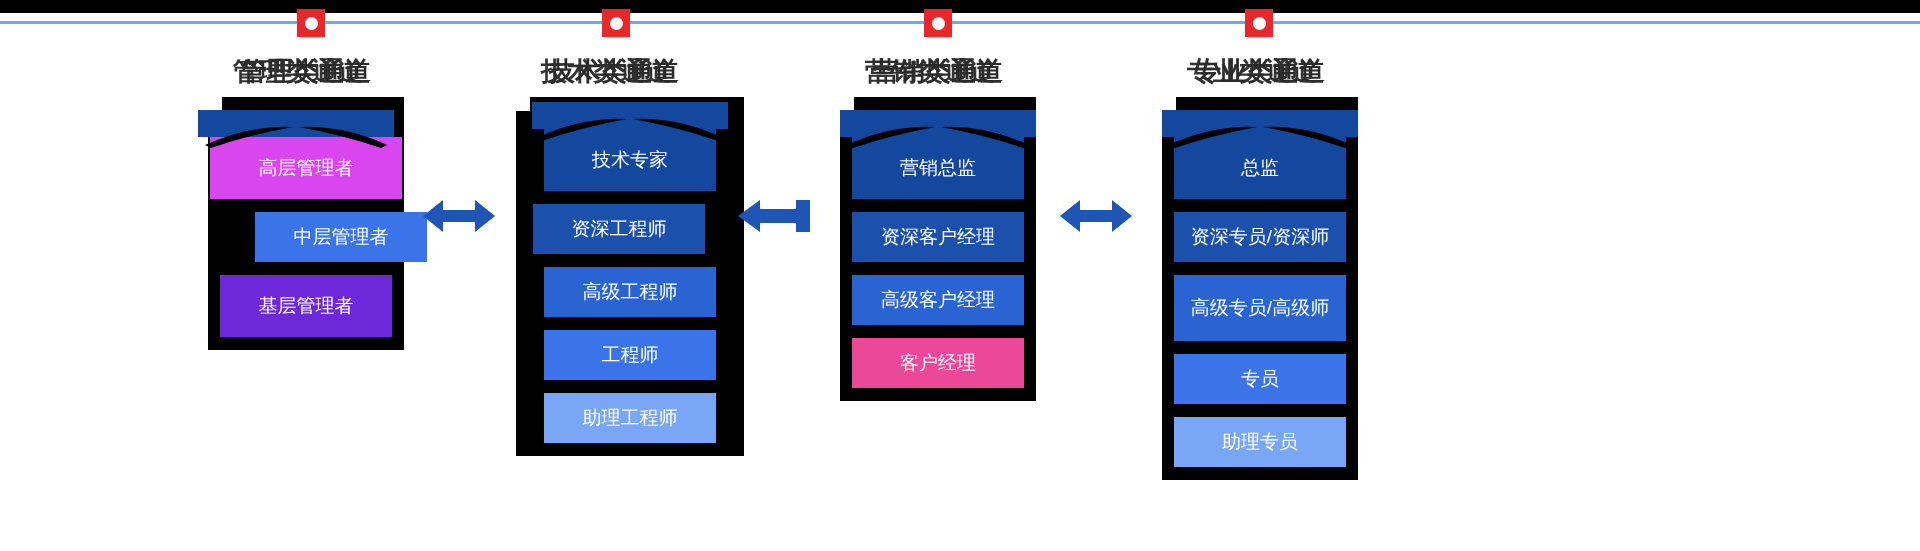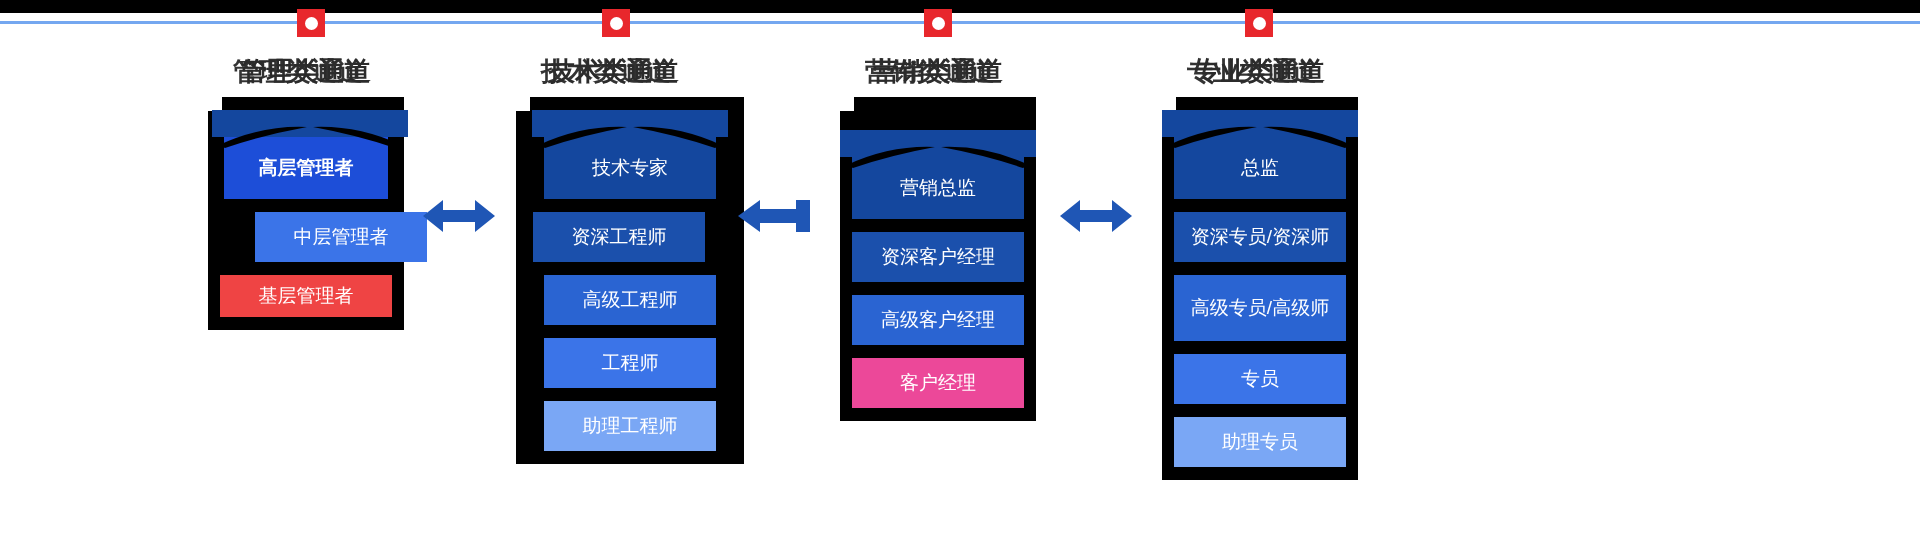--- a/index.html
+++ b/index.html
@@ -113,39 +113,39 @@
     <div class="pin-marker" style="left: 1245px; background: rgb(232, 39, 44);">
       <div class="pin-dot"></div>
     </div>
   </div>
 
 <div id="columns-layer">
     <div class="column" style="left: 208px; width: 196px;">
       <div class="col-title">管理类通道</div>
       <div class="ladder" style="background: rgb(0, 0, 0); width: 196px; padding-top: 40px; padding-bottom: 13px;">
         <div class="ladder-notch"></div>
-        <div class="rung hero" style="width: 164px; height: 62px; background: #1d4ed8; font-weight: bold;">
+        <div class="rung hero" style="width: 192px; height: 62px; background: #d946ef;">
           <div class="hero-overhang" style="left: -12px; width: 196px; background: rgb(20, 71, 158);"></div>
           <svg class="swoosh" width="206" height="34" viewBox="0 0 206 34" style="left: -17px; top: -16px;">
             <path d="M 12 24 Q 55 4 100 6 Q 56 14 18 27 Z" fill="#000000"></path>
             <path d="M 194 24 Q 151 4 106 6 Q 150 14 188 27 Z" fill="#000000"></path>
           </svg>
           <span style="position: relative; z-index: 3;">高层管理者</span>
         </div>
         <div class="rung" style="width: 172px; height: 50px; background: rgb(59, 116, 232); margin-left: 47px;">
           <span style="position: relative; z-index: 3;">中层管理者</span>
         </div>
-        <div class="rung" style="width: 172px; height: 42px; background: #ef4444;">
+        <div class="rung" style="width: 172px; height: 62px; background: #6d28d9;">
           <span style="position: relative; z-index: 3;">基层管理者</span>
         </div>
       </div>
     </div>
     <div class="column" style="left: 516px; width: 196px;">
       <div class="col-title">技术类通道</div>
-      <div class="ladder" style="background: rgb(0, 0, 0); width: 228px; padding-top: 40px; padding-bottom: 13px;">
+      <div class="ladder" style="background: rgb(0, 0, 0); width: 228px; padding-top: 32px; padding-bottom: 13px;">
         <div class="ladder-notch"></div>
         <div class="rung hero" style="width: 172px; height: 62px; background: rgb(20, 71, 158);">
           <div class="hero-overhang" style="left: -12px; width: 196px; background: rgb(20, 71, 158);"></div>
           <svg class="swoosh" width="206" height="34" viewBox="0 0 206 34" style="left: -17px; top: -16px;">
             <path d="M 12 24 Q 55 4 100 6 Q 56 14 18 27 Z" fill="#000000"></path>
             <path d="M 194 24 Q 151 4 106 6 Q 150 14 188 27 Z" fill="#000000"></path>
           </svg>
           <span style="position: relative; z-index: 3;">技术专家</span>
         </div>
         <div class="rung" style="width: 172px; height: 50px; background: rgb(27, 80, 172); margin-left: 17px;">
@@ -157,21 +157,21 @@
         <div class="rung" style="width: 172px; height: 50px; background: rgb(59, 116, 232);">
           <span style="position: relative; z-index: 3;">工程师</span>
         </div>
         <div class="rung" style="width: 172px; height: 50px; background: rgb(122, 167, 245);">
           <span style="position: relative; z-index: 3;">助理工程师</span>
         </div>
       </div>
     </div>
     <div class="column" style="left: 840px; width: 196px;">
       <div class="col-title">营销类通道</div>
-      <div class="ladder" style="background: rgb(0, 0, 0); width: 196px; padding-top: 60px; padding-bottom: 13px;">
+      <div class="ladder" style="background: rgb(0, 0, 0); width: 196px; padding-top: 40px; padding-bottom: 13px;">
         <div class="ladder-notch"></div>
         <div class="rung hero" style="width: 172px; height: 62px; background: rgb(20, 71, 158);">
           <div class="hero-overhang" style="left: -12px; width: 196px; background: rgb(20, 71, 158);"></div>
           <svg class="swoosh" width="206" height="34" viewBox="0 0 206 34" style="left: -17px; top: -16px;">
             <path d="M 12 24 Q 55 4 100 6 Q 56 14 18 27 Z" fill="#000000"></path>
             <path d="M 194 24 Q 151 4 106 6 Q 150 14 188 27 Z" fill="#000000"></path>
           </svg>
           <span style="position: relative; z-index: 3;">营销总监</span>
         </div>
         <div class="rung" style="width: 172px; height: 50px; background: rgb(27, 80, 172); justify-content: center;">

